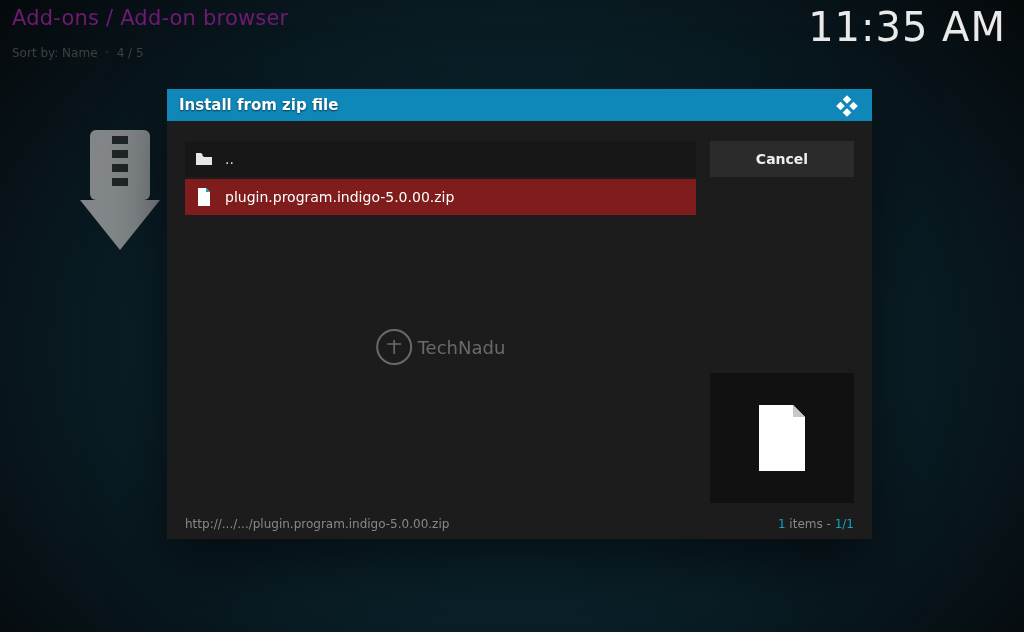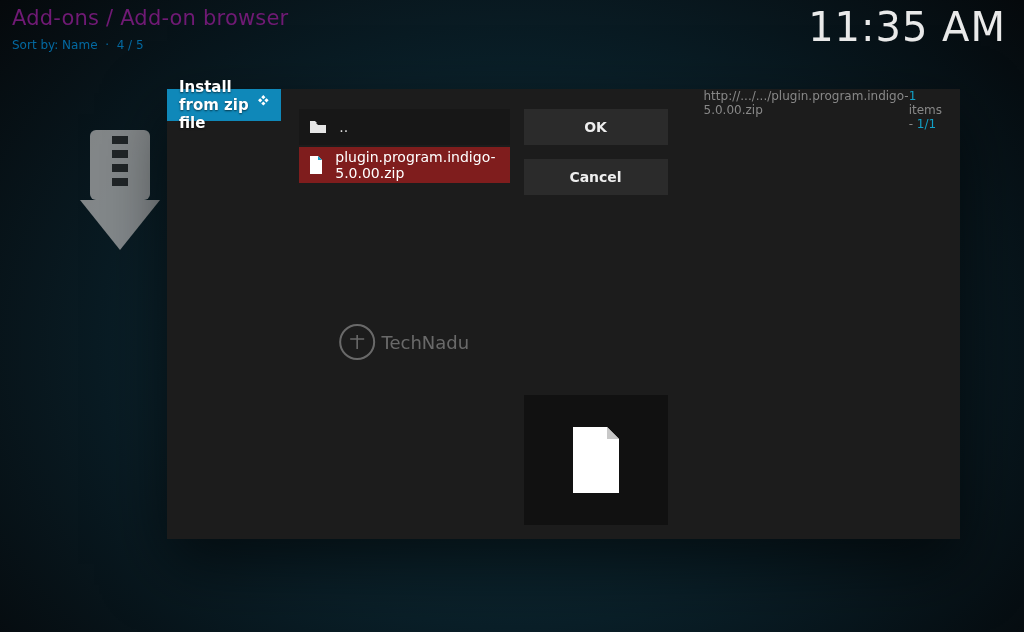--- a/index.html
+++ b/index.html
@@ -6,40 +6,40 @@
   html, body { width: 1024px; height: 632px; overflow: hidden; font-family: "DejaVu Sans", "Segoe UI", Arial, sans-serif; }
   body {
     background: radial-gradient(ellipse 900px 700px at 50% 55%, #103440 0%, #0a1f28 40%, #05090c 75%, #000 100%);
     color: #ddd;
     position: relative;
   }
 
   
   .header { position: absolute; top: 6px; left: 12px; right: 12px; }
   .header .title { font-size: 21px; color: #701a75; letter-spacing: .2px; }
-  .header .sub { font-size: 12px; color: #0369a1; margin-top: 8px; }
+  .header .sub { font-size: 12px; color: #404040; margin-top: 16px; }
   .header .clock { position: absolute; right: 6px; top: -2px; font-size: 40px; color: #eaeaea; text-align: right; letter-spacing: 1px;}
 
   
   .zip-icon {
     position: absolute;
     left: 70px; top: 130px;
     width: 100px; height: 130px;
     opacity: 0.7;
   }
 
   
   .dialog {
     position: absolute;
     left: 167px; top: 89px;
-    width: 793px; height: 450px;
+    width: 705px; height: 450px;
     background: #1c1c1c;
     box-shadow: 0 25px 60px rgba(0,0,0,0.6);
     display: flex;
-    flex-direction: row;
+    flex-direction: column;
   }
   .dialog-title {
     height: 32px;
     background: #0f88b9;
     display: flex;
     align-items: center;
     justify-content: space-between;
     padding: 0 12px;
     color: #fff;
     font-size: 15px;
@@ -209,21 +209,20 @@
                 </g>
               </svg>
           </span>
           <span class="wm-text">TechNadu</span>
         </div>
 
       </div>
     </div>
 
     <div class="side-pane">
-      <div class="btn">OK</div>
       <div class="btn">Cancel</div>
       <div class="spacer"></div>
       <div class="preview">
         <svg viewBox="0 0 54 66">
           <path fill="#fff" d="M4 0 L38 0 L50 12 L50 66 L4 66 Z"></path>
           <path fill="#c8c8c8" d="M38 0 L50 12 L38 12 Z"></path>
         </svg>
       </div>
     </div>
   </div>

